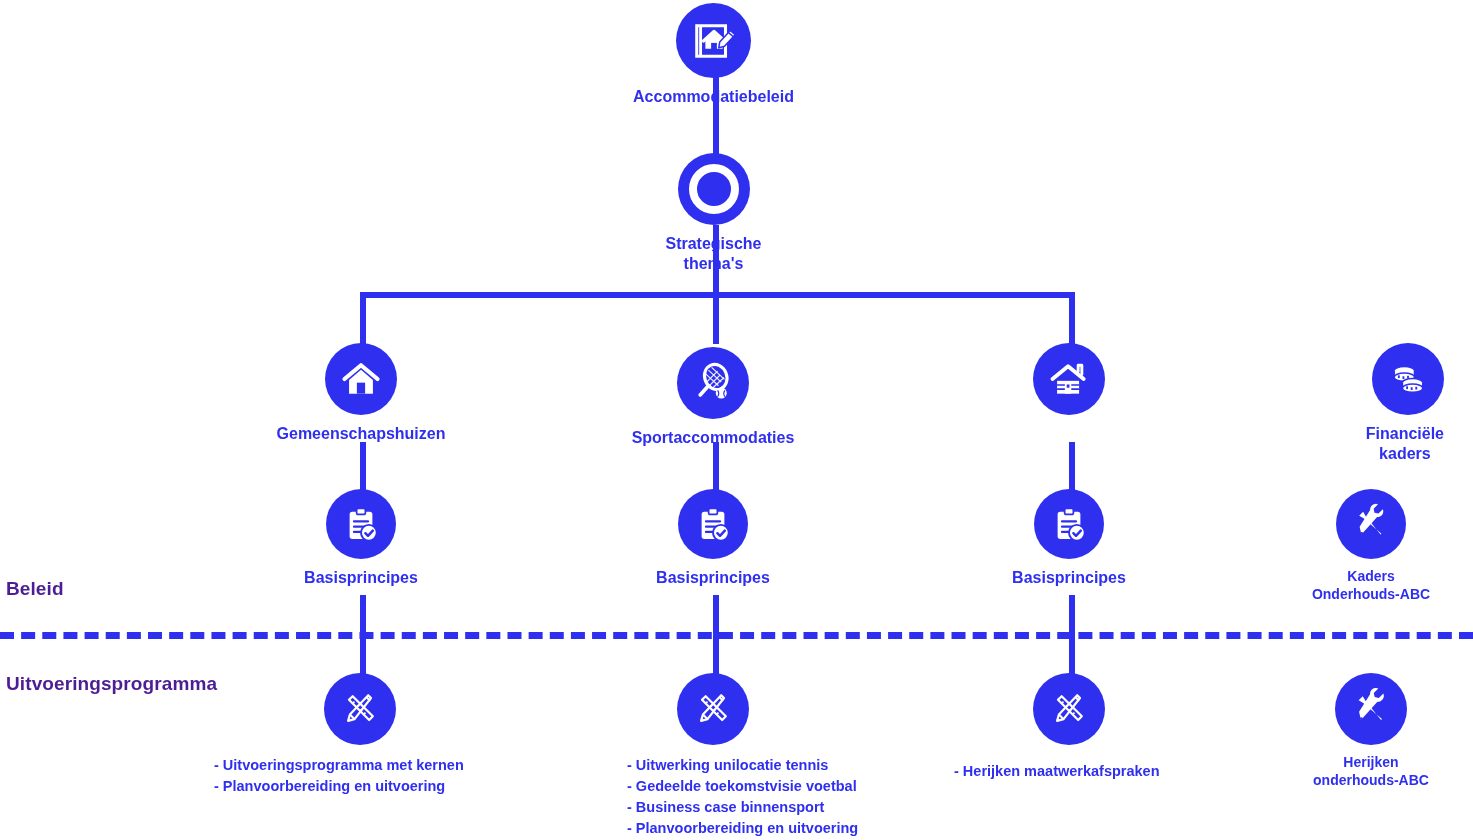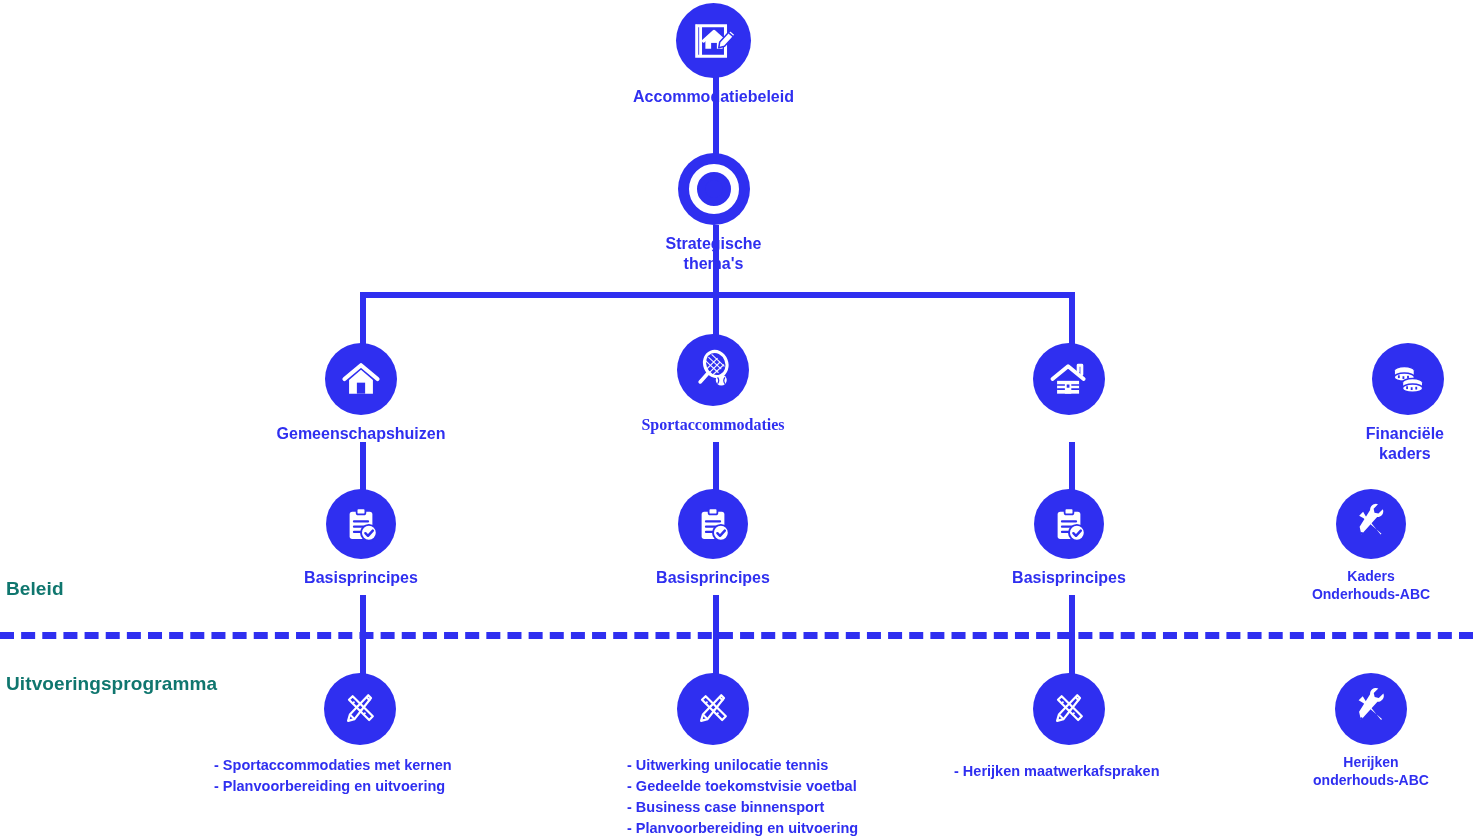--- a/index.html
+++ b/index.html
@@ -30,21 +30,21 @@
     position: absolute;
     left: 0;
     width: 1473px;
     height: 0;
     border-top: 7px dashed #2f2ff0;
   }
 
   
   .phase-label {
     position: absolute;
-    color: #0f766e;
+    color: #4c1d95;
     font-size: 19px;
     font-weight: bold;
     letter-spacing: .1px;
     white-space: nowrap;
   }
 
   
   .node {
     position: absolute;
     display: flex;
@@ -139,21 +139,21 @@
     <div class="circle" style="width:72px;height:72px;">
       <svg width="44" height="44" viewBox="0 0 48 48">
         <path d="M6 24 l18-15 18 15" stroke="#fff" stroke-width="4.6" fill="none" stroke-linecap="round" stroke-linejoin="round"></path>
         <path d="M11 25 v15 h26 v-15 l-13-11 z" fill="#fff"></path>
         <rect x="19.5" y="28" width="9" height="12" fill="#2f2ff0"></rect>
       </svg>
     </div>
     <div class="node-label">Gemeenschapshuizen</div>
   </div>
 
-  <div class="node" style="left:630px; top:334px; width:166px;font-family:Liberation Serif, serif;">
+  <div class="node" style="left:630px; top:347px; width:166px;">
     <div class="circle" style="width:72px;height:72px;">
       <svg width="44" height="44" viewBox="0 0 48 48">
         <ellipse cx="27" cy="17.5" rx="12" ry="14" fill="none" stroke="#fff" stroke-width="3.4" transform="rotate(-22 27 17.5)"></ellipse>
         <g stroke="#fff" stroke-width="1.2" opacity="0.95">
           <path d="M19 10 l14 13 M22.5 7 l14 13 M16 14 l14 13 M23 30 l13 -12 M19 28 l13 -13 M16 24 l13 -13"></path>
         </g>
         <path d="M19 27 l-9 10" stroke="#fff" stroke-width="4" stroke-linecap="round"></path>
         <circle cx="33" cy="35" r="6" fill="#fff"></circle>
         <path d="M29 32 a6 6 0 0 1 0 7 M37 32 a6 6 0 0 0 0 7" stroke="#2f2ff0" stroke-width="1.3" fill="none"></path>
       </svg>
@@ -309,21 +309,21 @@
         <path d="M13 36 L31 16 a6.5 6.5 0 0 0 6.5 -9 l-5 5 -4.5 -1 -1 -4.5 5 -5 a6.5 6.5 0 0 0 -9 6.5 L11 27 z" fill="#fff"></path>
         <path d="M35 36 L18 15 l-3 -5 -4.5 4.5 5 3 L36 35 z" fill="#fff"></path>
         <circle cx="13.5" cy="34.5" r="1.4" fill="#2f2ff0"></circle>
       </svg>
     </div>
     <div class="node-label small">Herijken
 onderhouds-ABC</div>
   </div>
 
   <div class="task-list" style="left:214px; top:755px;">
-    <span class="task-item">- Sportaccommodaties met kernen</span>
+    <span class="task-item">- Uitvoeringsprogramma met kernen</span>
     <span class="task-item">- Planvoorbereiding en uitvoering</span>
   </div>
 
   <div class="task-list" style="left:627px; top:755px;">
     <span class="task-item">- Uitwerking unilocatie tennis</span>
     <span class="task-item">- Gedeelde toekomstvisie voetbal</span>
     <span class="task-item">- Business case binnensport</span>
     <span class="task-item">- Planvoorbereiding en uitvoering</span>
   </div>
 

